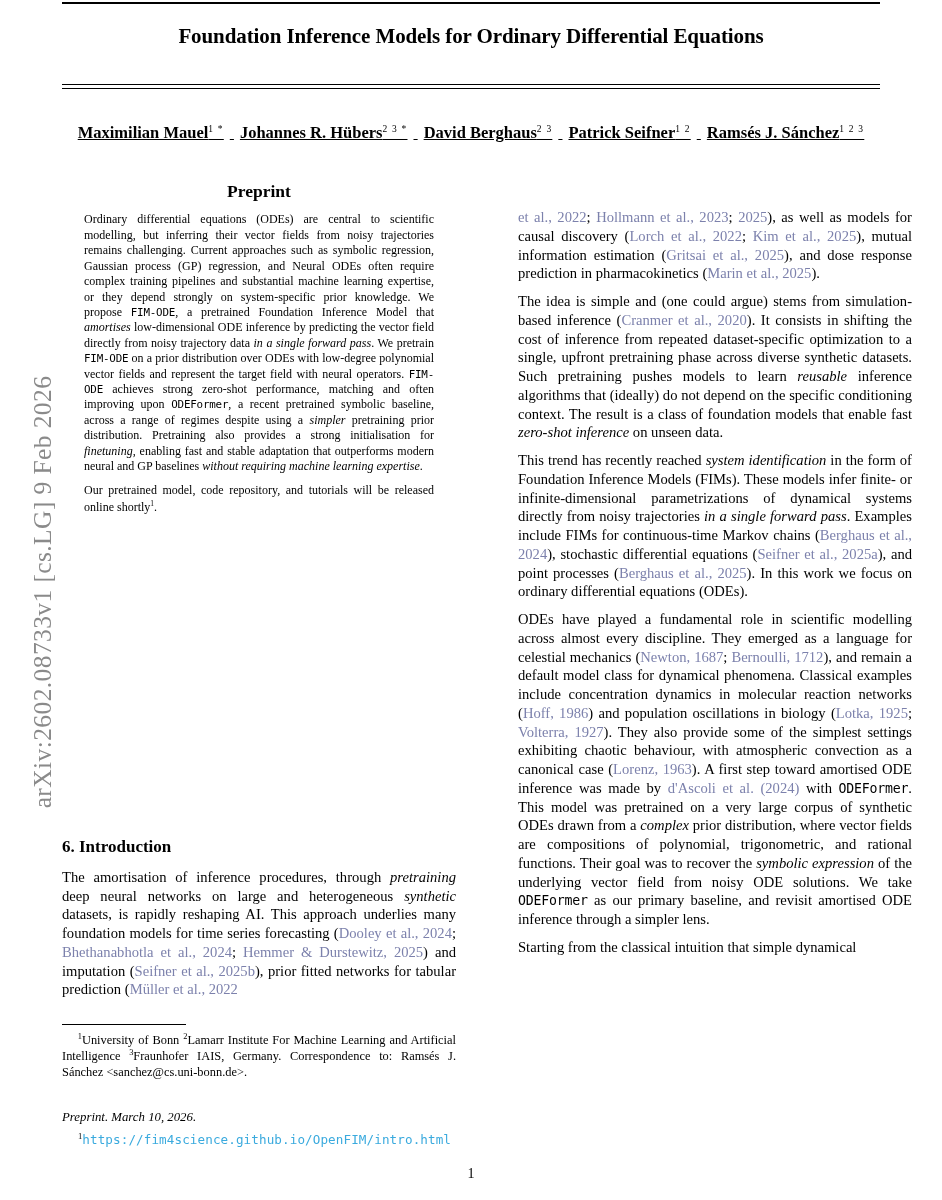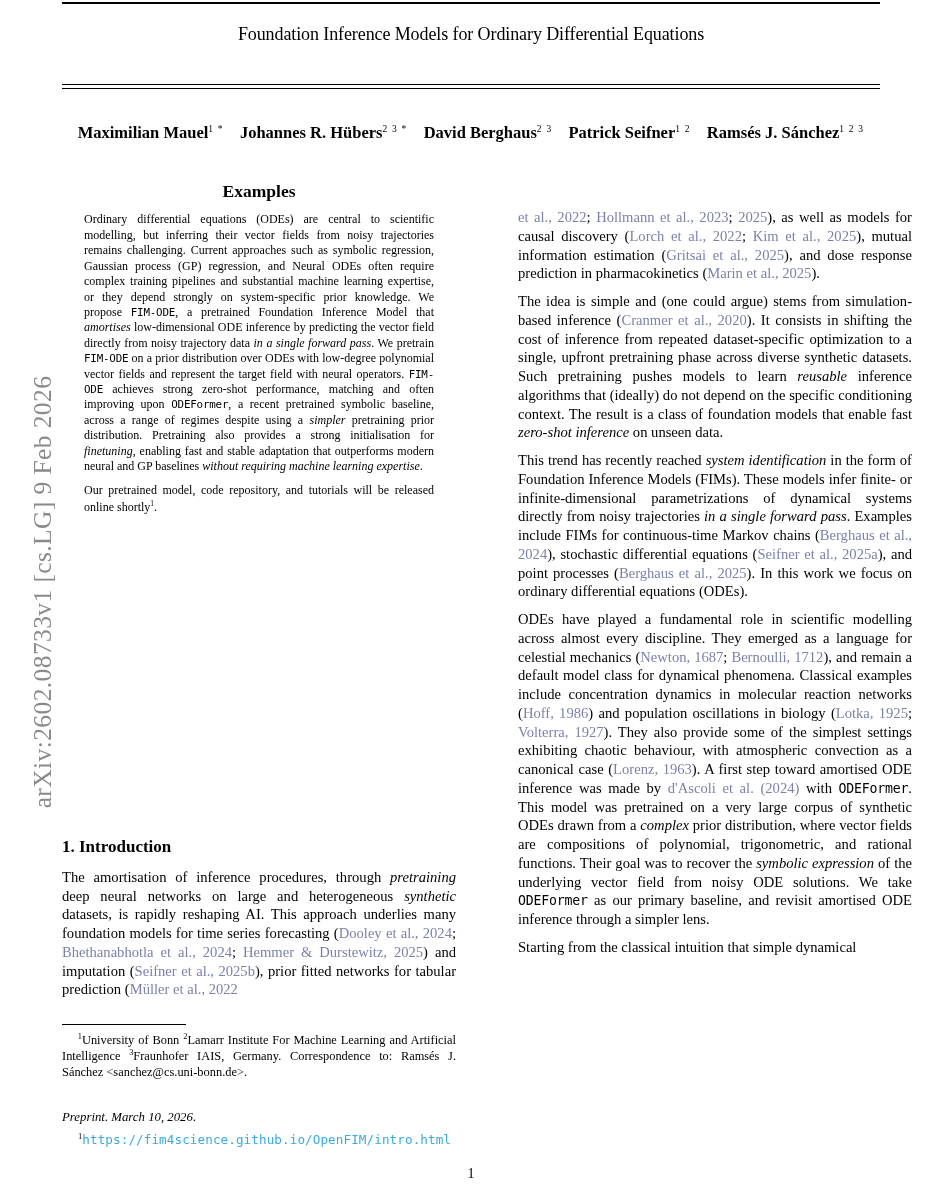--- a/index.html
+++ b/index.html
@@ -62,37 +62,38 @@
     background: #000000;
   }
 
   
   .title {
     position: absolute;
     left: 62px;
     top: 24px;
     width: 818px;
     text-align: center;
-    font-size: 18px;
-    font-weight: normal;
+    font-size: 21px;
+    font-weight: bold;
     letter-spacing: -0.1px;
     line-height: 1.2;
   }
 
   
   .authors {
     position: absolute;
     left: 62px;
     top: 123px;
     width: 818px;
     text-align: center;
     font-size: 16.5px;
     font-weight: bold;
     line-height: 1.2;
     white-space: nowrap;
+    text-decoration: underline;
   }
   .authors .au { margin: 0 6px; }
   .authors sup {
     font-size: 9.5px;
     font-weight: normal;
     vertical-align: super;
     letter-spacing: 1.2px;
   }
 
   
@@ -233,29 +234,29 @@
 
   <div class="authors">
     <span class="au"><span>Maximilian Mauel</span><sup>1 *</sup></span>
     <span class="au"><span>Johannes R. Hübers</span><sup>2 3 *</sup></span>
     <span class="au"><span>David Berghaus</span><sup>2 3</sup></span>
     <span class="au"><span>Patrick Seifner</span><sup>1 2</sup></span>
     <span class="au"><span>Ramsés J. Sánchez</span><sup>1 2 3</sup></span>
   </div>
 
   <div class="col col-left">
-    <div class="abstract-head">Examples</div>
+    <div class="abstract-head">Preprint</div>
     <div class="abstract-body">
       <p><span>Ordinary differential equations (ODEs) are central to scientific modelling, but inferring their vector fields from noisy trajectories remains challenging. Current approaches such as symbolic regression, Gaussian process (GP) regression, and Neural ODEs often require complex training pipelines and substantial machine learning expertise, or they depend strongly on system-specific prior knowledge. We propose </span><span class="mono">FIM-ODE</span><span>, a pretrained Foundation Inference Model that </span><i>amortises</i><span> low-dimensional ODE inference by predicting the vector field directly from noisy trajectory data </span><i>in a single forward pass</i><span>. We pretrain </span><span class="mono">FIM-ODE</span><span> on a prior distribution over ODEs with low-degree polynomial vector fields and represent the target field with neural operators. </span><span class="mono">FIM-ODE</span><span> achieves strong zero-shot performance, matching and often improving upon </span><span class="mono">ODEFormer</span><span>, a recent pretrained symbolic baseline, across a range of regimes despite using a </span><i>simpler</i><span> pretraining prior distribution. Pretraining also provides a strong initialisation for </span><i>finetuning</i><span>, enabling fast and stable adaptation that outperforms modern neural and GP baselines </span><i>without requiring machine learning expertise</i><span>.</span></p>
       <p><span>Our pretrained model, code repository, and tutorials will be released online shortly</span><sup class="fn">1</sup><span>.</span></p>
     </div>
   </div>
 
   <div class="intro-wrap">
-    <h2 class="section">1. Introduction</h2>
+    <h2 class="section">6. Introduction</h2>
     <p><span>The amortisation of inference procedures, through </span><i>pretraining</i><span> deep neural networks on large and heterogeneous </span><i>synthetic</i><span> datasets, is rapidly reshaping AI. This approach underlies many foundation models for time series forecasting (</span><span class="cite">Dooley et al., 2024</span><span>; </span><span class="cite">Bhethanabhotla et al., 2024</span><span>; </span><span class="cite">Hemmer &amp; Durstewitz, 2025</span><span>) and imputation (</span><span class="cite">Seifner et al., 2025b</span><span>), prior fitted networks for tabular prediction (</span><span class="cite">Müller et al., 2022</span></p>
   </div>
 
   <div class="footnote-rule"></div>
   <div class="footnote">
     <p>&nbsp;&nbsp;&nbsp;&nbsp;<sup>1</sup><span>University of Bonn </span><sup>2</sup><span>Lamarr Institute For Machine Learning and Artificial Intelligence </span><sup>3</sup><span>Fraunhofer IAIS, Germany. Correspondence to: Ramsés J. Sánchez &lt;sanchez@cs.uni-bonn.de&gt;.</span></p>
   </div>
   <div class="preprint">Preprint. March 10, 2026.</div>
   <div class="urlnote"><sup>1</sup><span class="link">https://fim4science.github.io/OpenFIM/intro.html</span></div>
 

